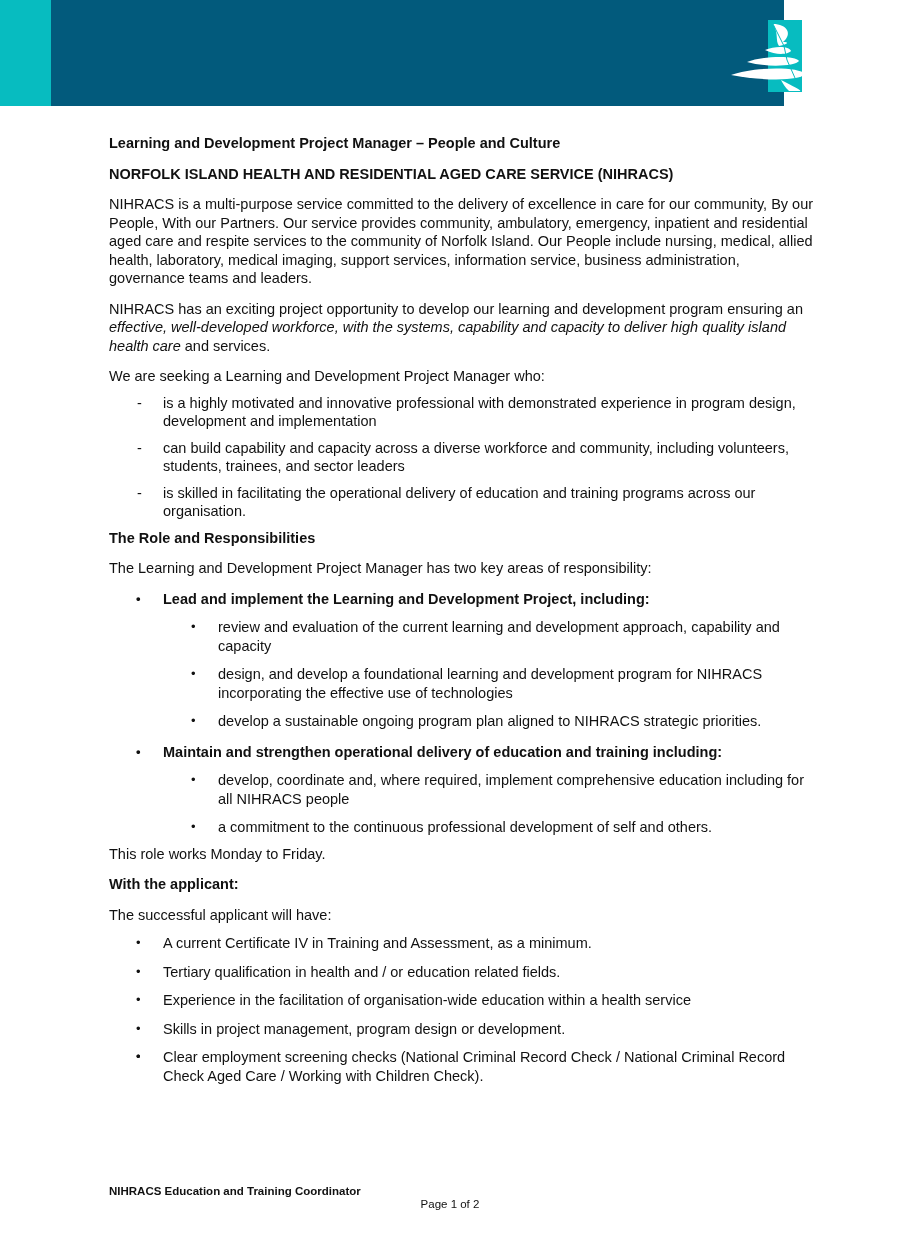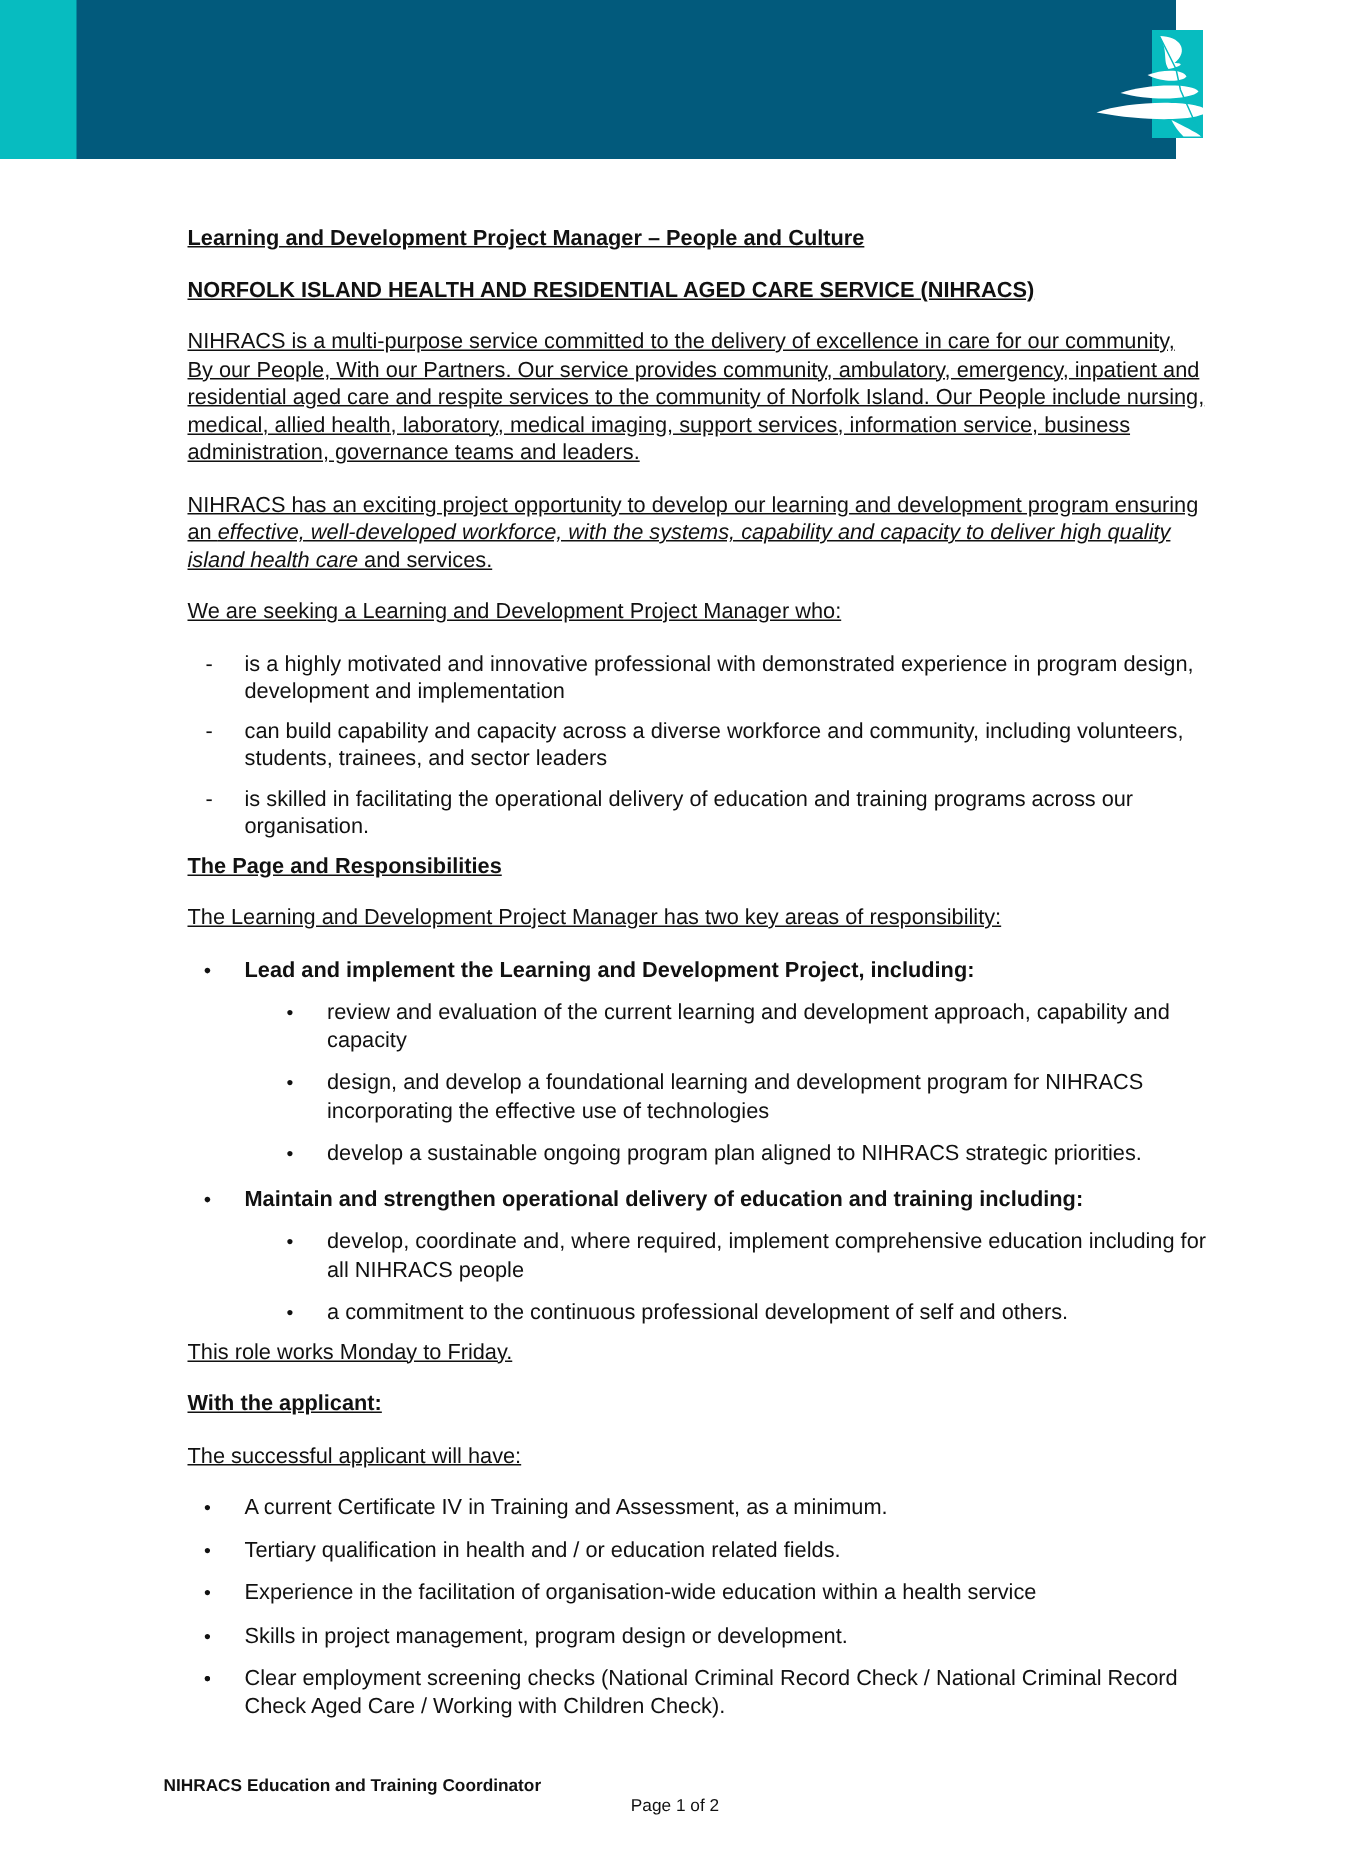--- a/index.html
+++ b/index.html
@@ -9,21 +9,21 @@
   .header { position: absolute; left: 0; top: 0; width: 784px; height: 106px; background: #025a7c; }
   .header .accent { position: absolute; left: 0; top: 0; width: 51px; height: 106px; background: #07bcc0; }
   .logo { position: absolute; left: 729px; top: 20px; width: 150px; height: 72px; }
   .logo-mark { position: absolute; left: 0; top: 0; width: 80px; height: 72px; }
   .logo-text { position: absolute; left: 80px; top: 3px; color: #fff; line-height: 1; }
   .logo-text .big { font-weight: bold; font-size: 11.5px; letter-spacing: -0.3px; line-height: 11.5px; display: block; }
   .logo-text .small { font-size: 14px; letter-spacing: -0.3px; line-height: 8.8px; display: block; }
 
   .content { position: absolute; left: 109px; top: 134px; width: 710px; font-size: 14.5px; line-height: 18.5px; }
   .h { font-weight: bold; }
-  p { margin: 16px; text-decoration: underline; }
+  p { margin: 0; }
   .mt { margin-top: 12px; }
   .mt-s { margin-top: 8px; }
 
   .dash-list, .bul-list, .sub-list { list-style: none; }
   .dash-list li { position: relative; padding-left: 54px; margin-top: 8px; }
   .dash-list li .mark { position: absolute; left: 28px; top: 0; }
   .bul-list li { position: relative; padding-left: 54px; margin-top: 10px; }
   .bul-list li .mark { position: absolute; left: 27px; top: 0; font-size: 13px; }
   .sub-list li { position: relative; padding-left: 109px; margin-top: 10px; }
   .sub-list li .mark { position: absolute; left: 82px; top: 0; font-size: 13px; }
@@ -62,21 +62,21 @@
   <p class="mt">NIHRACS is a multi-purpose service committed to the delivery of excellence in care for our community, By our People, With our Partners. Our service provides community, ambulatory, emergency, inpatient and residential aged care and respite services to the community of Norfolk Island. Our People include nursing, medical, allied health, laboratory, medical imaging, support services, information service, business administration, governance teams and leaders.</p>
   <p class="mt"><span>NIHRACS has an exciting project opportunity to develop our learning and development program ensuring an </span><em>effective, well-developed workforce, with the systems, capability and capacity to deliver high quality island health care</em><span> and services.</span></p>
   <p class="mt">We are seeking a Learning and Development Project Manager who:</p>
 
   <ul class="dash-list">
     <li><span class="mark">-</span><span>is a highly motivated and innovative professional with demonstrated experience in program design, development and implementation</span></li>
     <li><span class="mark">-</span><span>can build capability and capacity across a diverse workforce and community, including volunteers, students, trainees, and sector leaders</span></li>
     <li><span class="mark">-</span><span>is skilled in facilitating the operational delivery of education and training programs across our organisation.</span></li>
   </ul>
 
-  <p class="h mt-s">The Page and Responsibilities</p>
+  <p class="h mt-s">The Role and Responsibilities</p>
   <p class="mt">The Learning and Development Project Manager has two key areas of responsibility:</p>
 
   <ul class="bul-list">
     <li class="h" style="margin-top:12px"><span class="mark">•</span><span>Lead and implement the Learning and Development Project, including:</span></li>
   </ul>
   <ul class="sub-list">
     <li><span class="mark">•</span><span>review and evaluation of the current learning and development approach, capability and capacity</span></li>
     <li><span class="mark">•</span><span>design, and develop a foundational learning and development program for NIHRACS incorporating the effective use of technologies</span></li>
     <li><span class="mark">•</span><span>develop a sustainable ongoing program plan aligned to NIHRACS strategic priorities.</span></li>
   </ul>

